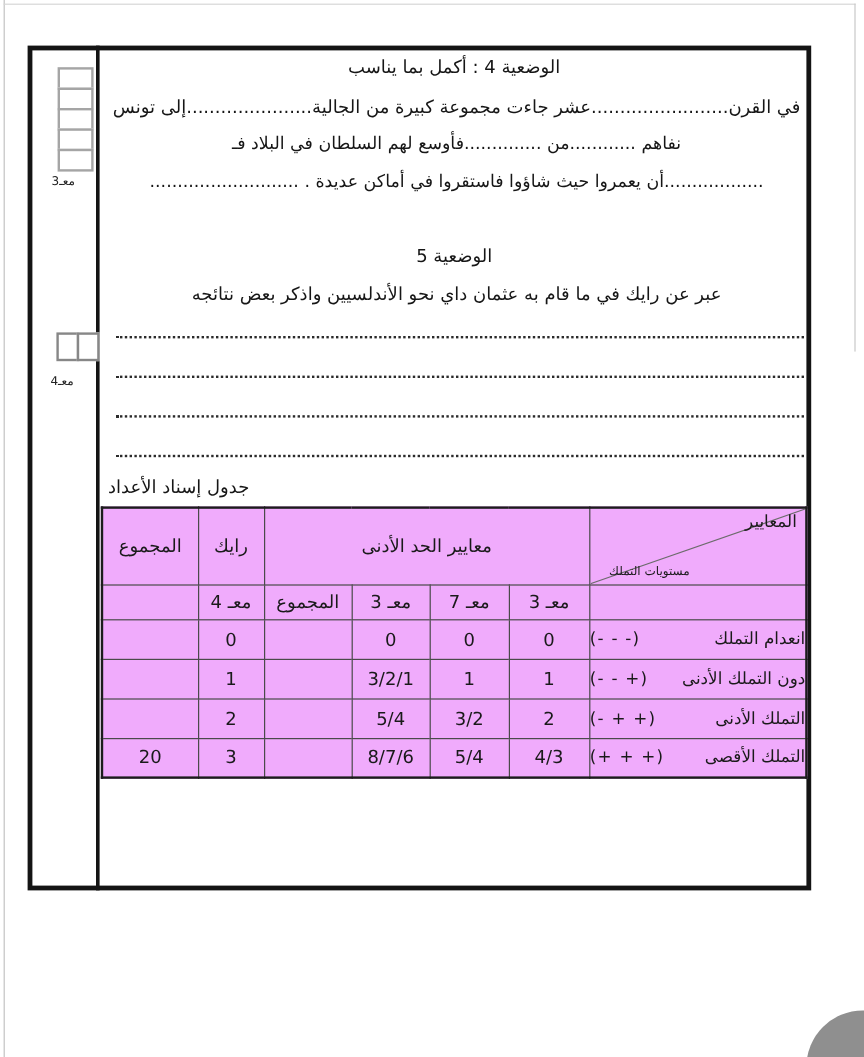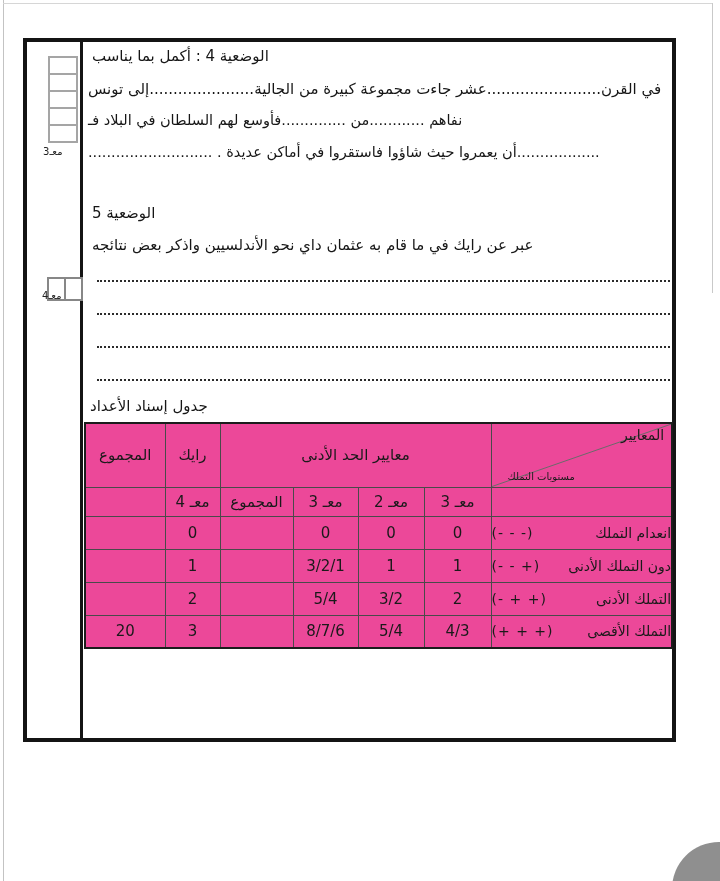--- a/index.html
+++ b/index.html
@@ -18,39 +18,39 @@
   .divider{position:absolute;left:80px;top:38px;width:3px;height:704px;background:#141414}
 
   
   .boxcol{position:absolute;left:48px;top:58px;width:30px}
   .sbox{height:15px;border:2px solid #a5a5a5;margin-top:-2px;background:#fff}
   .mlabel{position:absolute;font-size:10px;width:40px;text-align:left;direction:rtl;color:#222}
   #lbl-g1{left:43px;top:146px}
   .boxpair{position:absolute;left:47px;top:277px;display:flex}
   .sbox2{width:15px;height:20px;border:2px solid #878787;background:#fff}
   .sbox2 + .sbox2{margin-left:-2px}
-  #lbl-g2{left:42px;top:290px}
+  #lbl-g2{left:42px;top:313px}
 
   
-  .t{position:absolute;direction:rtl;text-align:left;font-size:15px;line-height:1.35;
+  .t{position:absolute;direction:rtl;text-align:center;font-size:15px;line-height:1.35;
      letter-spacing:0;color:#161616;white-space:nowrap}
   #h4{left:92px;top:46px;width:573px}
   #l1{left:88px;top:79px;width:585px;font-size:15px}
   #l2{left:88px;top:111px;width:585px;font-size:14.5px}
   #l3{left:88px;top:143px;width:585px;font-size:14.5px}
   #h5{left:92px;top:203px;width:573px}
   #prompt{left:92px;top:235px;width:577px}
 
   .ansline{position:absolute;left:97px;width:573px;height:0;border-top:2.5px dotted #2b2b2b}
 
   #tbl-title{left:90px;top:396px;width:583px;text-align:left}
 
   
   table.grade{position:absolute;left:84px;top:422px;width:589px;direction:rtl;
-              border-collapse:collapse;table-layout:fixed;background:#ec4899}
+              border-collapse:collapse;table-layout:fixed;background:#f0abfc}
   table.grade{border:2px solid #1c1c1c}
   table.grade td,table.grade th{border:1px solid #4a4a4a;text-align:center;vertical-align:middle;
               font-weight:normal;font-size:15px;padding:0;overflow:hidden}
   tr.rowA{height:64px} tr.rowB{height:29px} tbody tr{height:33px}
   td.corner{position:relative;padding:0}
   td.corner svg{position:absolute;left:0;top:0;width:100%;height:100%}
   .corner-top{position:absolute;top:3px;right:7px;font-size:14px}
   .corner-bottom{position:absolute;bottom:5px;left:16px;font-size:10px;direction:rtl}
   td.lbl{padding:0 7px}
   .lblwrap{display:flex;justify-content:space-between;align-items:center;direction:rtl;font-size:14px}
@@ -119,21 +119,21 @@
         <span class="corner-top">المعايير</span>
         <span class="corner-bottom">مستويات التملك</span>
       </td>
       <th colspan="4">معايير الحد الأدنى</th>
       <th>رايك</th>
       <th>المجموع</th>
     </tr>
     <tr class="rowB">
       <th></th>
       <th>معـ 3</th>
-      <th>معـ 2</th>
+      <th>معـ 7</th>
       <th>معـ 3</th>
       <th>المجموع</th>
       <th>معـ 4</th>
       <th></th>
     </tr>
   </thead>
   <tbody>
     <tr>
       <td class="lbl">
           <div class="lblwrap">

